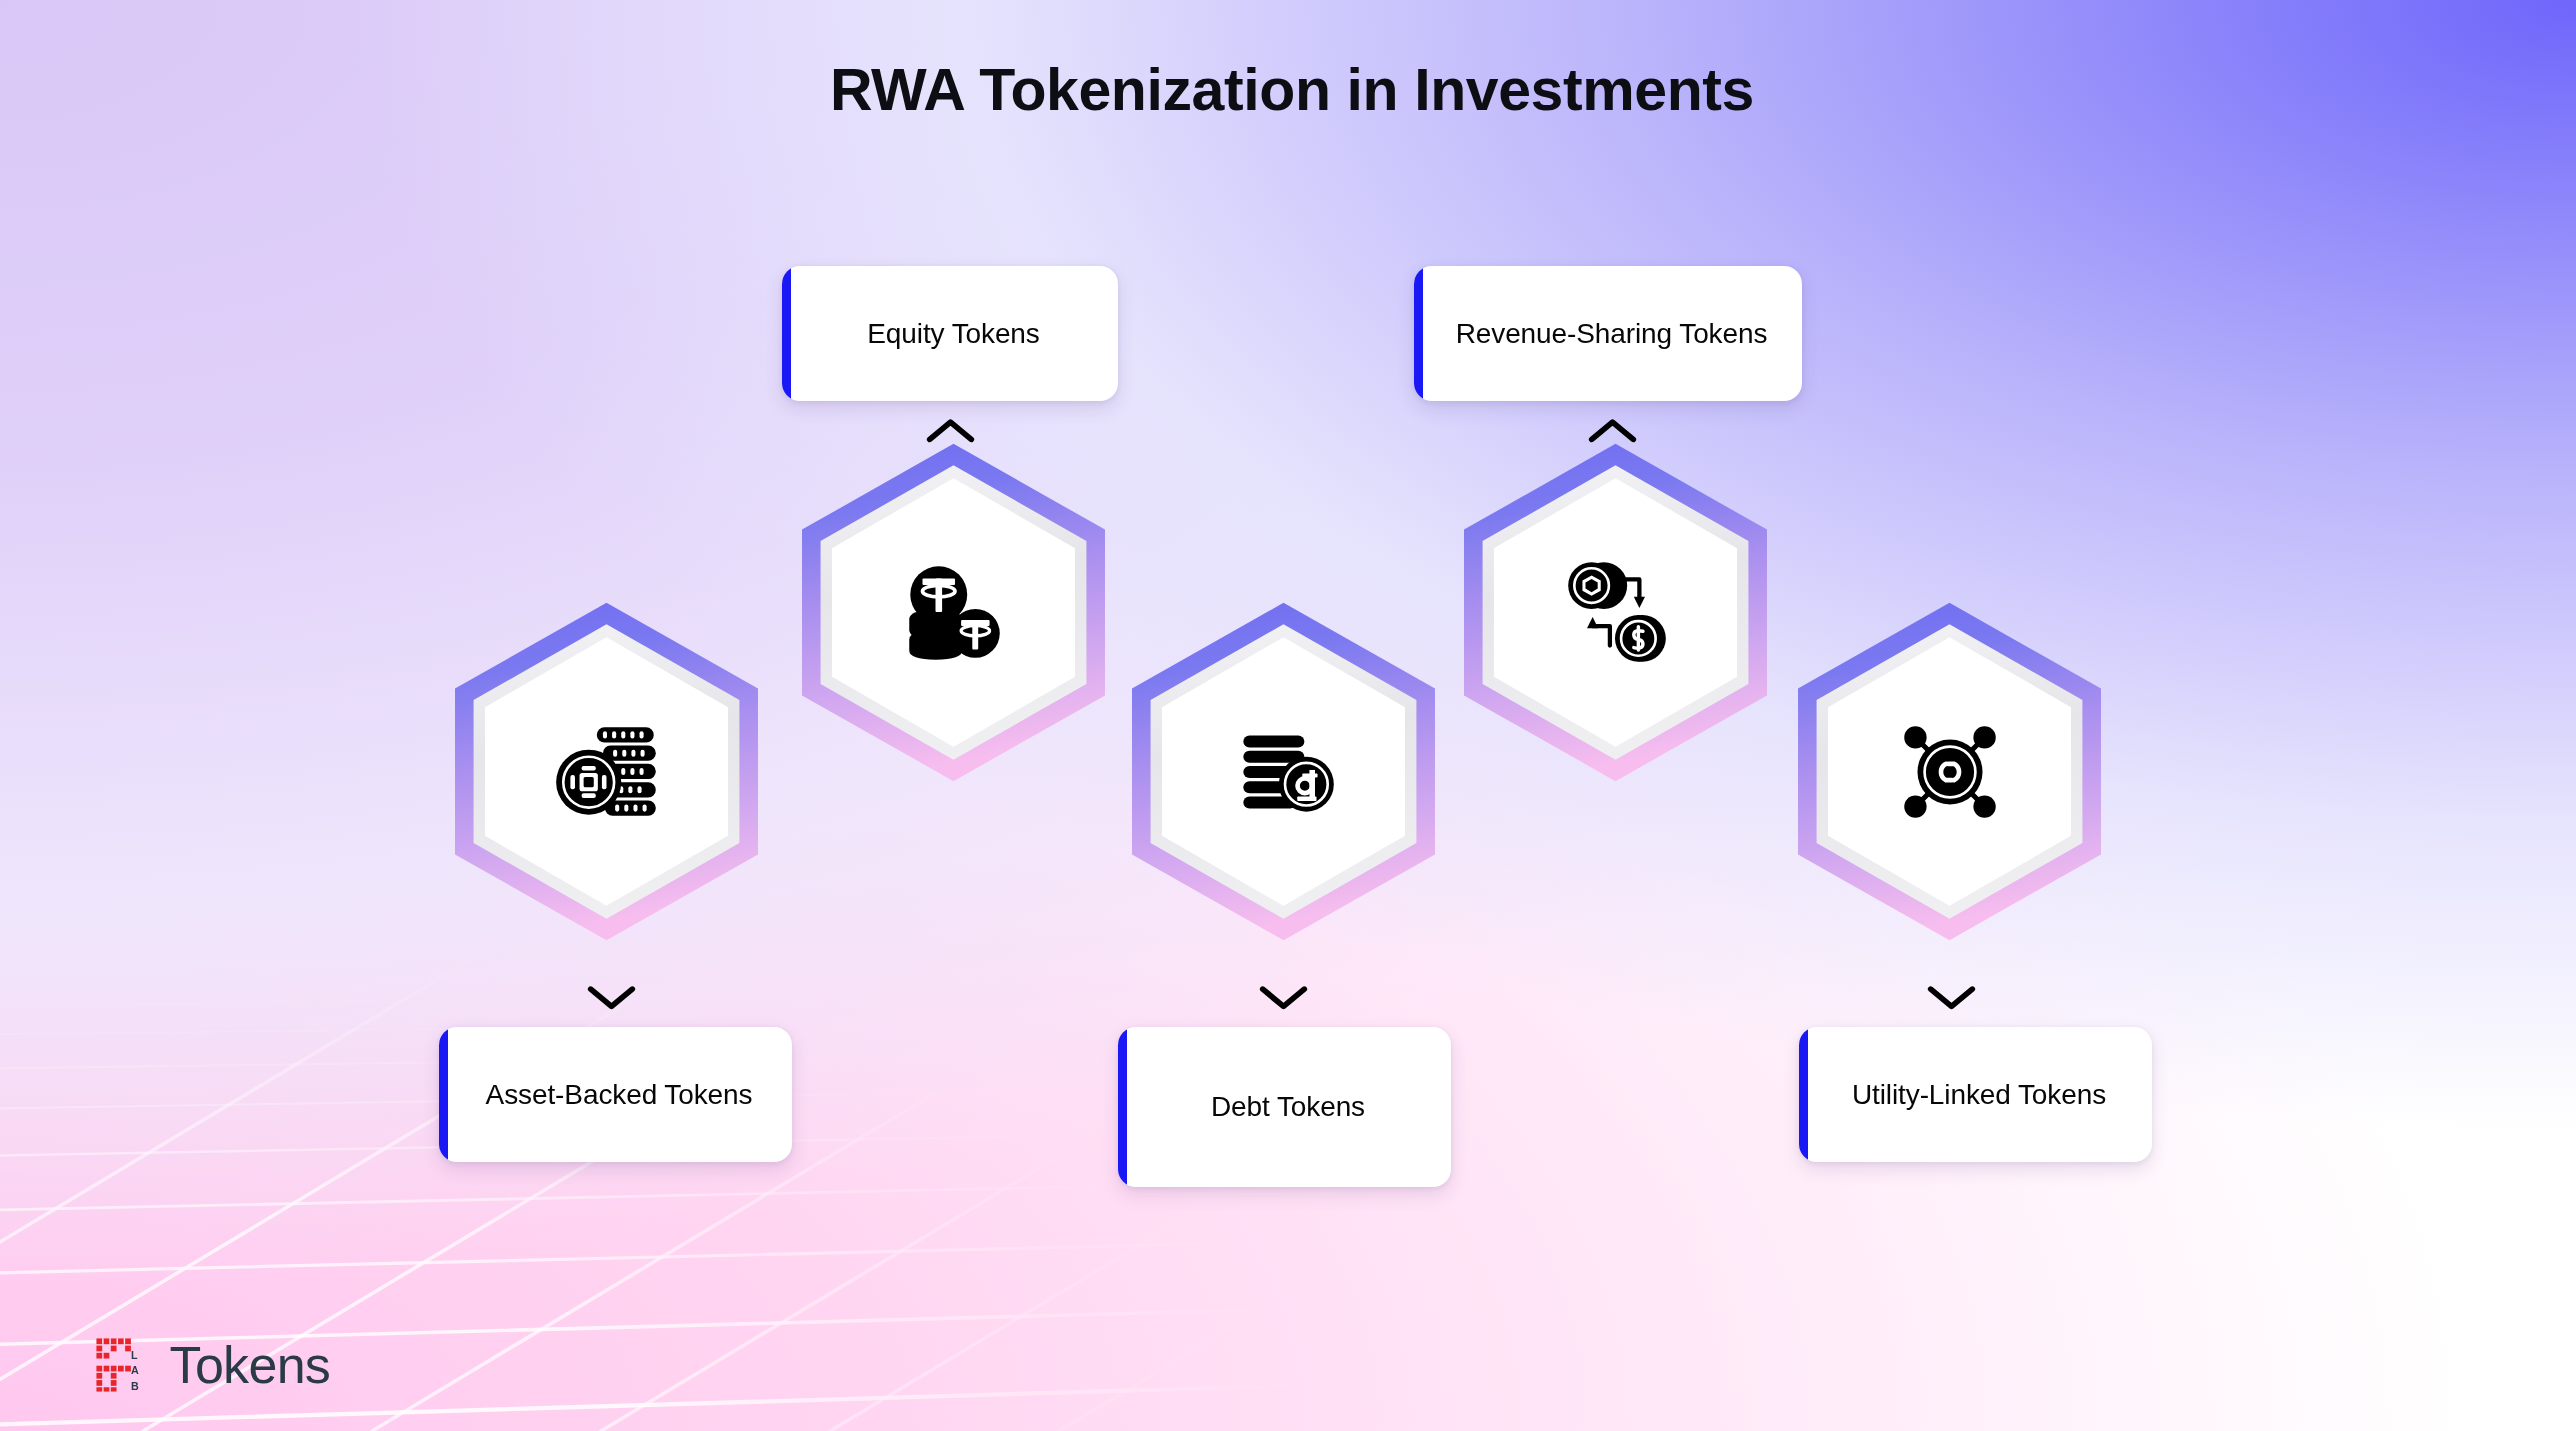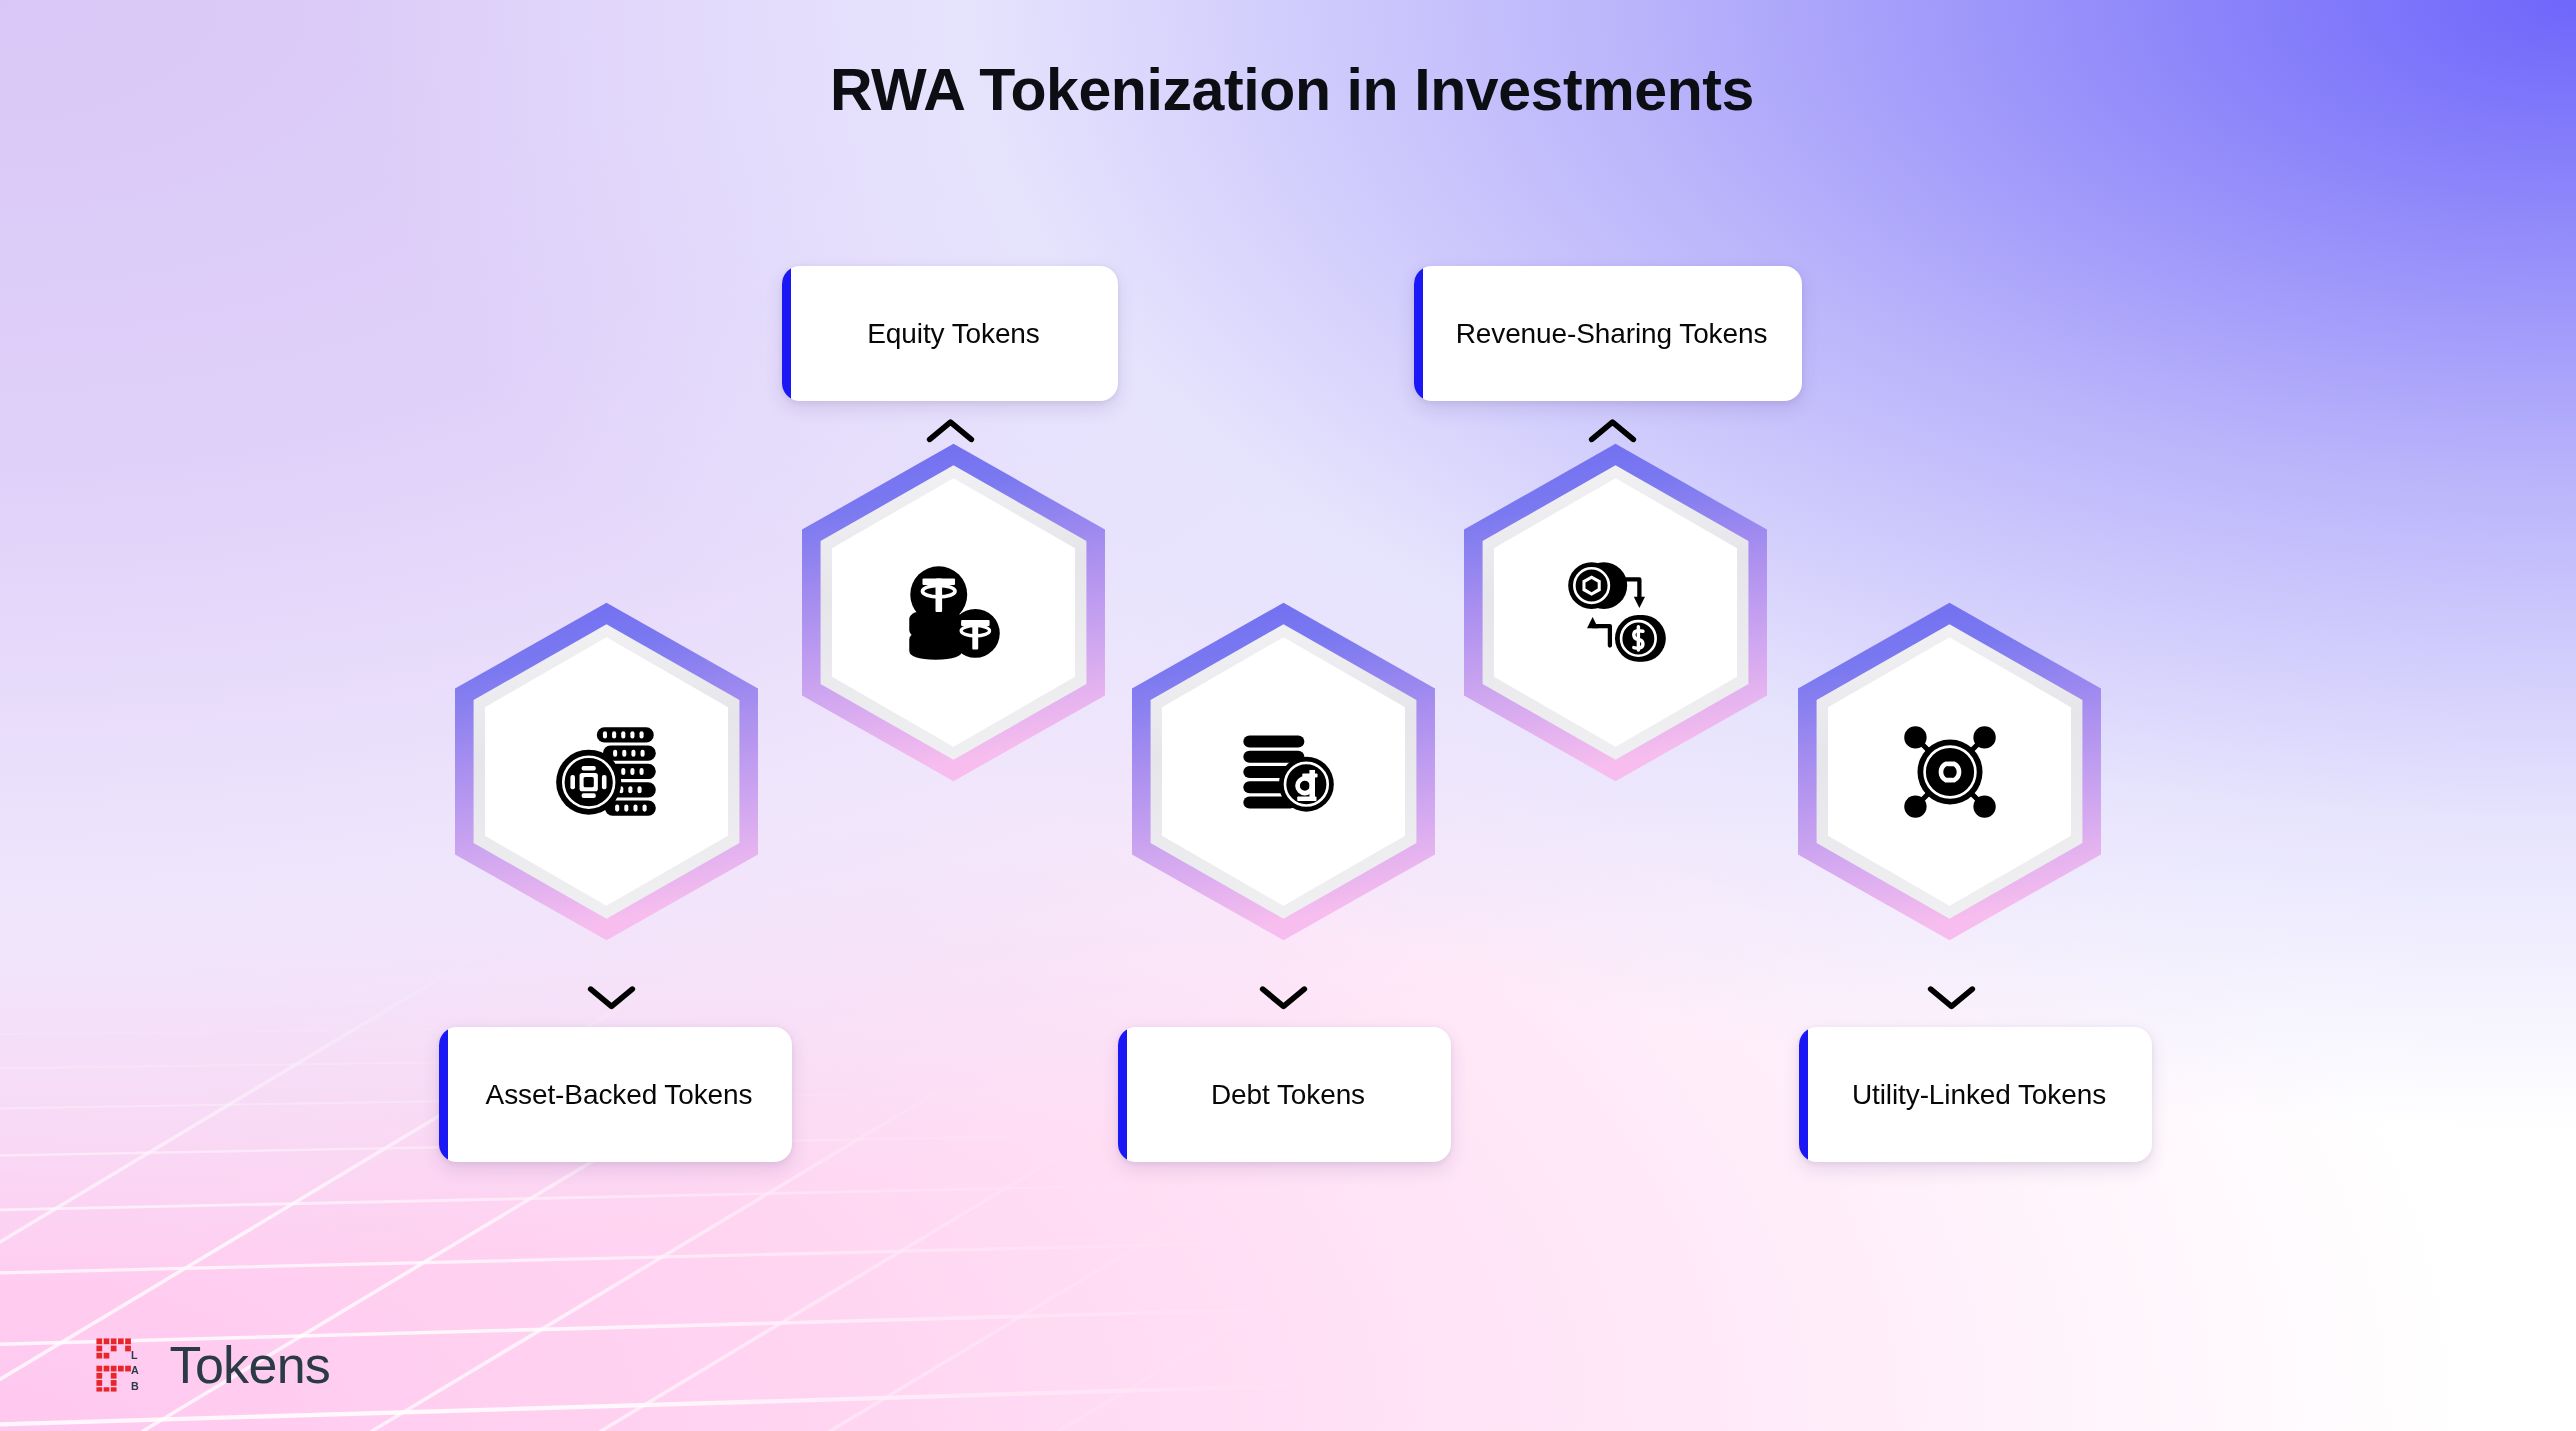--- a/index.html
+++ b/index.html
@@ -70,21 +70,21 @@
   }
   .card .ctext{
     width:100%; text-align:center;
     font-size:28px; font-weight:400; color:#070709;
     letter-spacing:-0.1px; padding:0 26px 0 33px;
   }
 
   .card-equity  { left:782px; top:266px;  width:336px; height:135px; }
   .card-revenue { left:1414px; top:266px;  width:388px; height:135px; }
   .card-asset   { left:439px;  top:1027px; width:353px; height:135px; }
-  .card-debt    { left:1118px; top:1027px; width:333px; height:135px; }
+  .card-debt    { left:1118px; top:1027px; width:333px; height:160px; }
   .card-utility { left:1786px; top:1027px; width:353px; height:135px;margin-left:13px; }
 
   
   .chev{ position:absolute; width:53px; height:31.5px; }
   .chev svg{ width:100%; height:100%; display:block; }
   .chev-up-b{ left:924px; top:415px; }
   .chev-up-d{ left:1586px; top:415px; }
   .chev-dn-a{ left:585px;  top:982px; }
   .chev-dn-c{ left:1257px; top:982px; }
   .chev-dn-e{ left:1925px; top:982px; }

